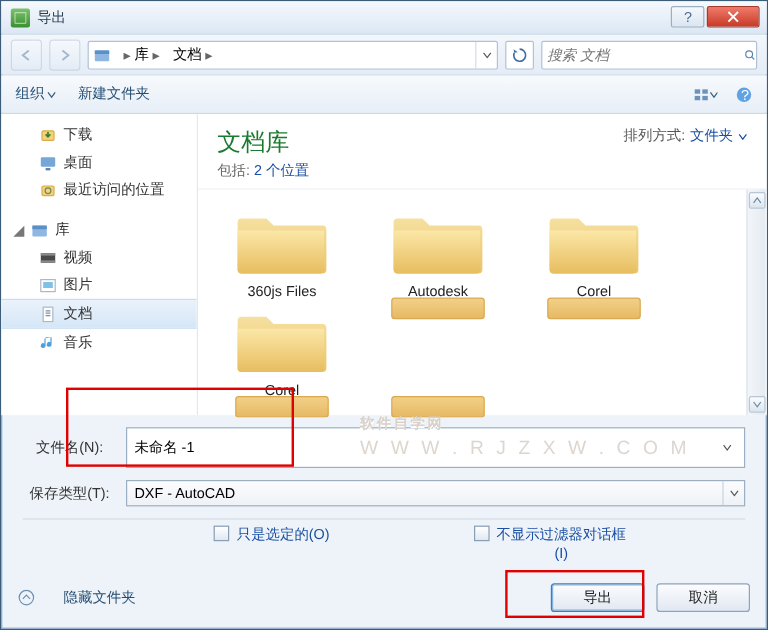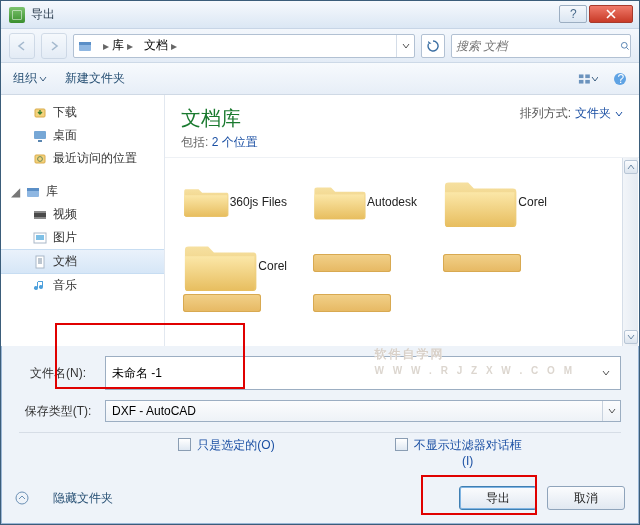--- a/index.html
+++ b/index.html
@@ -40,21 +40,21 @@
   .side-item.selected{background:linear-gradient(#eaf2fb,#d6e6f7);border-top:1px solid #c7ddf2;border-bottom:1px solid #c7ddf2;}
   .tri{width:9px;color:#777;}
 
   .content{flex:1;display:flex;flex-direction:column;min-width:0;}
   .content-head{padding:10px 16px 6px;border-bottom:1px solid #eef1f5;display:flex;align-items:flex-start;gap:8px;}
   .lib-title{color:#1a7a2f;font-size:20px;font-weight:400;}
   .lib-sub{color:#666;margin-top:2px;}
   .sort{margin-left:auto;color:#555;display:flex;align-items:center;gap:4px;margin-bottom:2px;}
   .sort a{color:#1a4fa3;text-decoration:none;}
   .grid{flex:1;overflow:hidden;padding:10px 0 0 18px;display:flex;flex-wrap:wrap;align-content:flex-start;gap:0 26px;}
-  .folder{width:104px;display:flex;flex-direction:row;align-items:center;}
+  .folder{width:104px;display:flex;flex-direction:column;align-items:center;}
   .folder-label{margin-top:4px;text-align:center;color:#222;white-space:nowrap;}
   .folder-icon{width:78px;height:64px;}
   .partial{width:78px;height:18px;border-radius:3px;background:linear-gradient(#f2d18a,#e6b862);box-shadow:inset 0 0 0 1px #d8a951;margin-top:-2px;}
 
   .bottom-form{padding:10px 18px 0 18px;}
   .formrow{display:flex;align-items:center;margin-bottom:10px;}
   .formlabel{width:78px;text-align:center;margin-right:8px;color:#333;}
   .forminput{flex:1;height:22px;border:1px solid #9caec2;background:#fff;padding:16px 6px;display:flex;align-items:center;}
   .forminput input{border:none;outline:none;width:100%;}
   .combo{flex:1;height:22px;border:1px solid #9caec2;background:linear-gradient(#fcfcfd,#eef2f7);display:flex;align-items:center;padding-left:6px;}
@@ -70,21 +70,21 @@
   .hide-folders{display:flex;align-items:center;gap:24px;color:#264f73;}
   .spacer{flex:1;}
   .dlgbtn{min-width:78px;height:24px;border:1px solid #8fa4bb;background:linear-gradient(#fbfcfe,#e1e8f1);border-radius:3px;display:flex;align-items:center;justify-content:center;color:#222;}
   .dlgbtn.primary{border-color:#3f7fb3;box-shadow:0 0 0 1px #7fb4e2 inset;}
 
   .redbox{position:absolute;border:2px solid #e00000;pointer-events:none;}
   .redbox.a{left:54px;top:322px;width:190px;height:66px;}
   .redbox.b{left:420px;top:474px;width:116px;height:40px;}
 
   .watermark{position:absolute;right:64px;top:330px;font-size:30px;color:#d9d1c9;font-weight:bold;letter-spacing:2px;pointer-events:none;text-shadow:0 1px 0 #fff;}
-  .watermark .small{font-size:10px;letter-spacing:3px;display:block;text-align:left;color:#dcd6cf;font-weight:bold;}
+  .watermark .small{font-size:16px;letter-spacing:3px;display:block;text-align:left;color:#dcd6cf;font-weight:normal;}
   .scrollbar-stub{position:absolute;right:1px;top:0;bottom:0;width:16px;background:linear-gradient(90deg,#f2f5f9,#e5ebf2);border-left:1px solid #d6dee8;display:flex;flex-direction:column;justify-content:space-between;align-items:center;padding:2px 0;}
   .sb-btn{width:14px;height:14px;background:linear-gradient(#fbfcfe,#dbe4ee);border:1px solid #b8c6d6;border-radius:2px;display:flex;align-items:center;justify-content:center;}
   .grid-wrap{position:relative;flex:1;min-height:0;}
 </style>
 </head>
 <body>
 
 <div class="window">
 
   <div class="titlebar">

